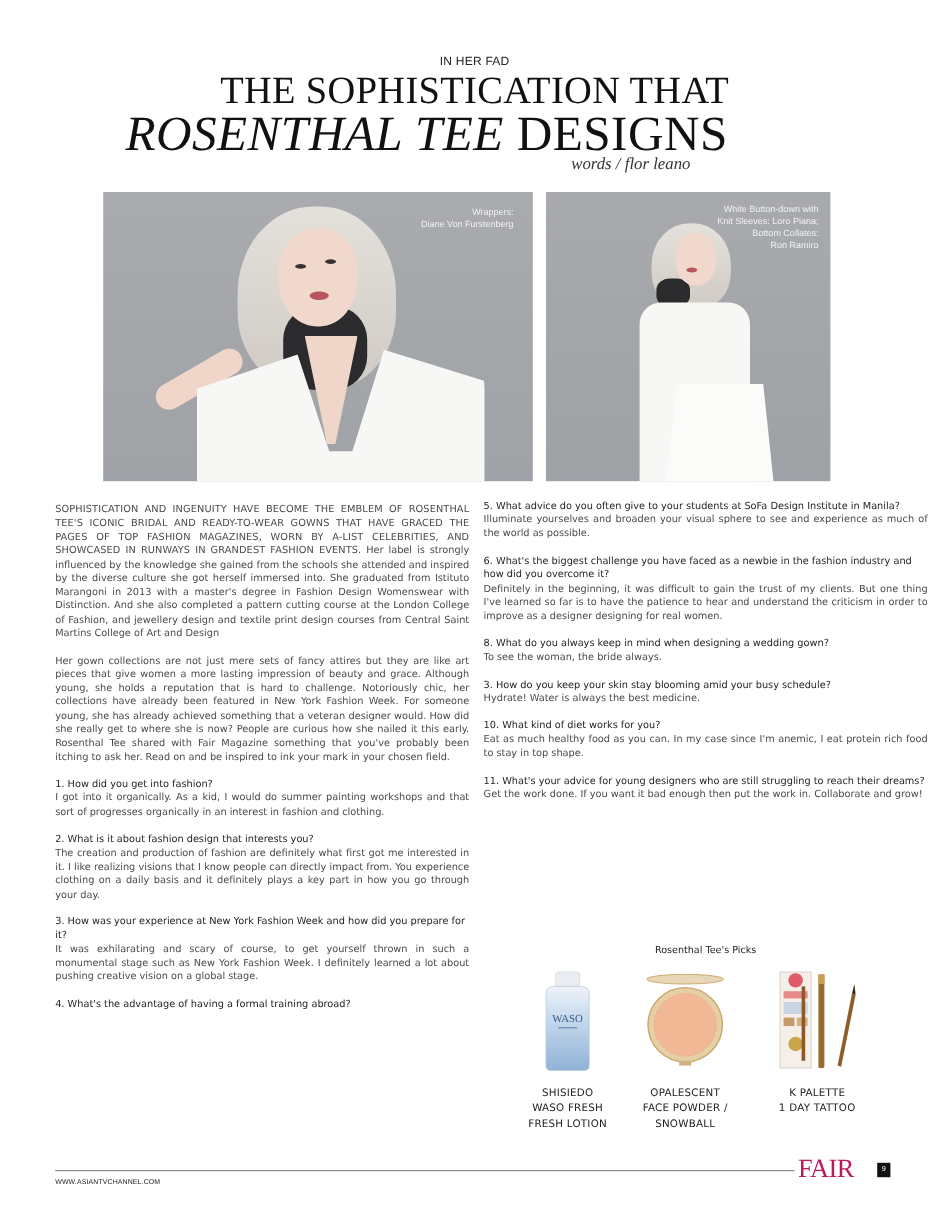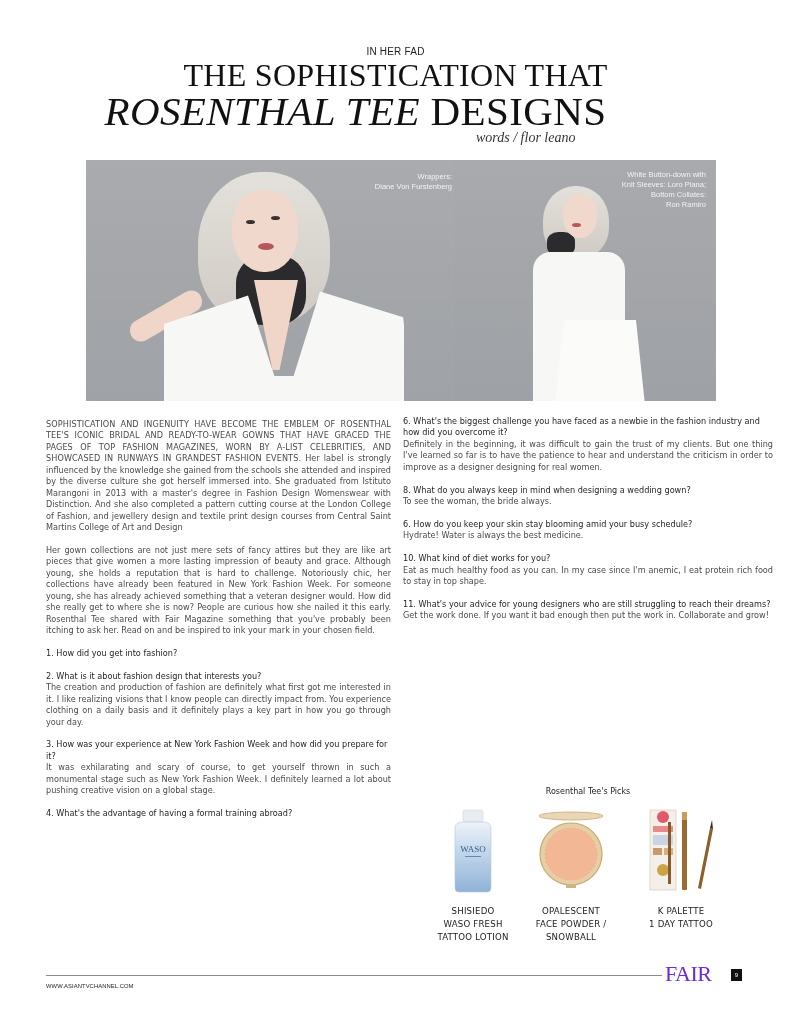--- a/index.html
+++ b/index.html
@@ -9,21 +9,21 @@
   .kicker { left: 0; width: 791px; top: 46px; text-align: center;
     font-family: "Liberation Sans", sans-serif; font-size: 10px; letter-spacing: 0.2px; color: #222; }
   .title1 { left: 0; width: 791px; top: 56px; text-align: center;
     font-family: "Liberation Serif", serif; font-size: 32px; line-height: 38px; color: #111; letter-spacing: 0.3px; }
   .title2 { left: 0; width: 711px; top: 88px; text-align: center;
     font-family: "Liberation Serif", serif; font-size: 41px; line-height: 46px; color: #111; letter-spacing: 0.4px; }
   .title2 i { font-style: italic; }
   .byline { left: 476px; top: 130px; font-family: "Liberation Serif", serif; font-style: italic;
     font-size: 14px; color: #333; }
 
-  .photo { background: #a6a8ab; overflow: hidden; padding-left: 24px; }
+  .photo { background: #a6a8ab; overflow: hidden; }
   .photo1 { left: 86px; top: 160px; width: 358px; height: 241px;
     background: linear-gradient(180deg, #a9abae 0%, #9fa2a6 100%); }
   .photo2 { left: 455px; top: 160px; width: 237px; height: 241px;
     background: linear-gradient(180deg, #a8aaad 0%, #9ea1a5 100%); }
   .caption { position: absolute; text-align: right; font-family: "Liberation Sans", sans-serif;
     font-size: 7.5px; line-height: 10px; color: #f2f2f2; }
   .photo1 .caption { right: 16px; top: 12px; }
   .photo2 .caption { right: 10px; top: 10px; }
 
   
@@ -47,21 +47,21 @@
     font-family: "DejaVu Sans", sans-serif; font-size: 8px; color: #222; }
   .product { position: absolute; top: 808px; width: 110px; text-align: center; }
   .product .img { position: relative; margin: 0 auto; height: 85px; }
   .product .label { margin-top: 12px; font-family: "DejaVu Sans", sans-serif; font-size: 8.6px;
     line-height: 13px; color: #222; letter-spacing: 0.2px; }
 
   .footer-rule { left: 46px; top: 975px; width: 616px; height: 1px; background: #8c8c8c; }
   .footer-url { left: 46px; top: 983px; font-family: "Liberation Sans", sans-serif; font-size: 5.8px;
     color: #222; letter-spacing: 0.1px; }
   .logo { left: 665px; top: 962px; font-family: "Liberation Serif", serif; font-size: 22px;
-    color: #6d28d9; letter-spacing: -0.5px; line-height: 24px; }
+    color: #be185d; letter-spacing: -0.5px; line-height: 24px; }
   .page-num { left: 731px; top: 969px; width: 11px; height: 12px; background: #111; color: #fff;
     font-family: "Liberation Sans", sans-serif; font-size: 6px; text-align: center; line-height: 12px; }
 </style>
 </head>
 <body>
 
 <div class="abs kicker">IN HER FAD</div>
 <div class="abs title1">THE SOPHISTICATION THAT</div>
 <div class="abs title2"><i>ROSENTHAL TEE</i><span> DESIGNS</span></div>
 <div class="abs byline">words / flor leano</div>
@@ -93,30 +93,31 @@
     <div>White Button-down with</div>
     <div>Knit Sleeves: Loro Piana;</div>
     <div>Bottom Collates:</div>
     <div>Ron Ramiro</div>
   </div>
 </div>
 
 <div class="abs col colL">
   <p><span class="lead">SOPHISTICATION AND INGENUITY HAVE BECOME THE EMBLEM OF ROSENTHAL TEE'S ICONIC BRIDAL AND READY-TO-WEAR GOWNS THAT HAVE GRACED THE PAGES OF TOP FASHION MAGAZINES, WORN BY A-LIST CELEBRITIES, AND SHOWCASED IN RUNWAYS IN GRANDEST FASHION EVENTS.</span><span> Her label is strongly influenced by the knowledge she gained from the schools she attended and inspired by the diverse culture she got herself immersed into. She graduated from Istituto Marangoni in 2013 with a master's degree in Fashion Design Womenswear with Distinction. And she also completed a pattern cutting course at the London College of Fashion, and jewellery design and textile print design courses from Central Saint Martins College of Art and Design</span></p>
   <p>Her gown collections are not just mere sets of fancy attires but they are like art pieces that give women a more lasting impression of beauty and grace. Although young, she holds a reputation that is hard to challenge. Notoriously chic, her collections have already been featured in New York Fashion Week. For someone young, she has already achieved something that a veteran designer would. How did she really get to where she is now? People are curious how she nailed it this early. Rosenthal Tee shared with Fair Magazine something that you've probably been itching to ask her. Read on and be inspired to ink your mark in your chosen field.</p>
-  <p><span class="q">1. How did you get into fashion?</span></p>
+  <p><span class="q">1. How did you get into fashion?</span><span>I got into it organically.  As a kid, I would do summer painting workshops and that sort of progresses organically in an interest in fashion and clothing.</span></p>
   <p><span class="q">2. What is it about fashion design that interests you?</span><span>The creation and production of fashion are definitely what first got me interested in it. I like realizing visions that I know people can directly impact from. You experience clothing on a daily basis and it definitely plays a key part in how you go through your day.</span></p>
   <p><span class="q">3. How was your experience at New York Fashion Week and how did you prepare for it?</span><span>It was exhilarating and scary of course, to get yourself thrown in such a monumental stage such as New York Fashion Week. I definitely learned a lot about pushing creative vision on a global stage.</span></p>
   <p><span class="q">4. What's the advantage of having a formal training abroad?</span></p>
 </div>
 
 <div class="abs col colR">
+  <p><span class="q">5. What advice do you often give to your students at SoFa Design Institute in Manila?</span><span>Illuminate yourselves and broaden your visual sphere to see and experience as much of the world as possible.</span></p>
   <p><span class="q">6. What's the biggest challenge you have faced as a newbie in the fashion industry and how did you overcome it?</span><span>Definitely in the beginning, it was difficult to gain the trust of my clients. But one thing I've learned so far is to have the patience to hear and understand the criticism in order to improve as a designer designing for real women.</span></p>
   <p><span class="q">8. What do you always keep in mind when designing a wedding gown?</span><span>To see the woman, the bride always.</span></p>
-  <p><span class="q">6. How do you keep your skin stay blooming amid your busy schedule?</span><span>Hydrate! Water is always the best medicine.</span></p>
+  <p><span class="q">3. How do you keep your skin stay blooming amid your busy schedule?</span><span>Hydrate! Water is always the best medicine.</span></p>
   <p><span class="q">10. What kind of diet works for you?</span><span>Eat as much healthy food as you can. In my case since I'm anemic, I eat protein rich food to stay in top shape.</span></p>
   <p><span class="q">11. What's your advice for young designers who are still struggling to reach their dreams?</span><span>Get the work done. If you want it bad enough then put the work in. Collaborate and grow!</span></p>
 </div>
 
 <div class="abs picks-title">Rosenthal Tee's Picks</div>
 
 <div class="product" style="left:418px;">
   <div class="img">
     <svg width="60" height="85" viewBox="0 0 60 85">
       <defs>
@@ -128,21 +129,21 @@
         </defs>
       <rect x="20" y="2" width="20" height="12" rx="2" fill="#e9edf2" stroke="#cfd6de" stroke-width="0.6"></rect>
       <path d="M12 20 Q12 14 20 14 L40 14 Q48 14 48 20 L48 80 Q48 84 44 84 L16 84 Q12 84 12 80 Z" fill="url(#wg)" stroke="#b6c7d8" stroke-width="0.6"></path>
       <text x="30" y="44" text-anchor="middle" font-family="Liberation Serif, serif" font-size="9" fill="#3a5a86">WASO</text>
       <rect x="22" y="48" width="16" height="1" fill="#6a86aa"></rect>
     </svg>
   </div>
   <div class="label">
     <div>SHISIEDO</div>
     <div>WASO FRESH</div>
-    <div>TATTOO LOTION</div>
+    <div>FRESH LOTION</div>
   </div>
 </div>
 
 <div class="product" style="left:516px;">
   <div class="img">
     <svg width="70" height="85" viewBox="0 0 70 85">
       <ellipse cx="35" cy="8" rx="32" ry="4" fill="#e8d6b8" stroke="#c9a96e" stroke-width="0.8"></ellipse>
       <circle cx="35" cy="46" r="31" fill="#e6cfa6" stroke="#c9a96e" stroke-width="1.2"></circle>
       <circle cx="35" cy="46" r="26" fill="#f2b896"></circle>
       <circle cx="35" cy="46" r="26" fill="none" stroke="#e9a580" stroke-width="0.6" stroke-dasharray="2 2"></circle>

